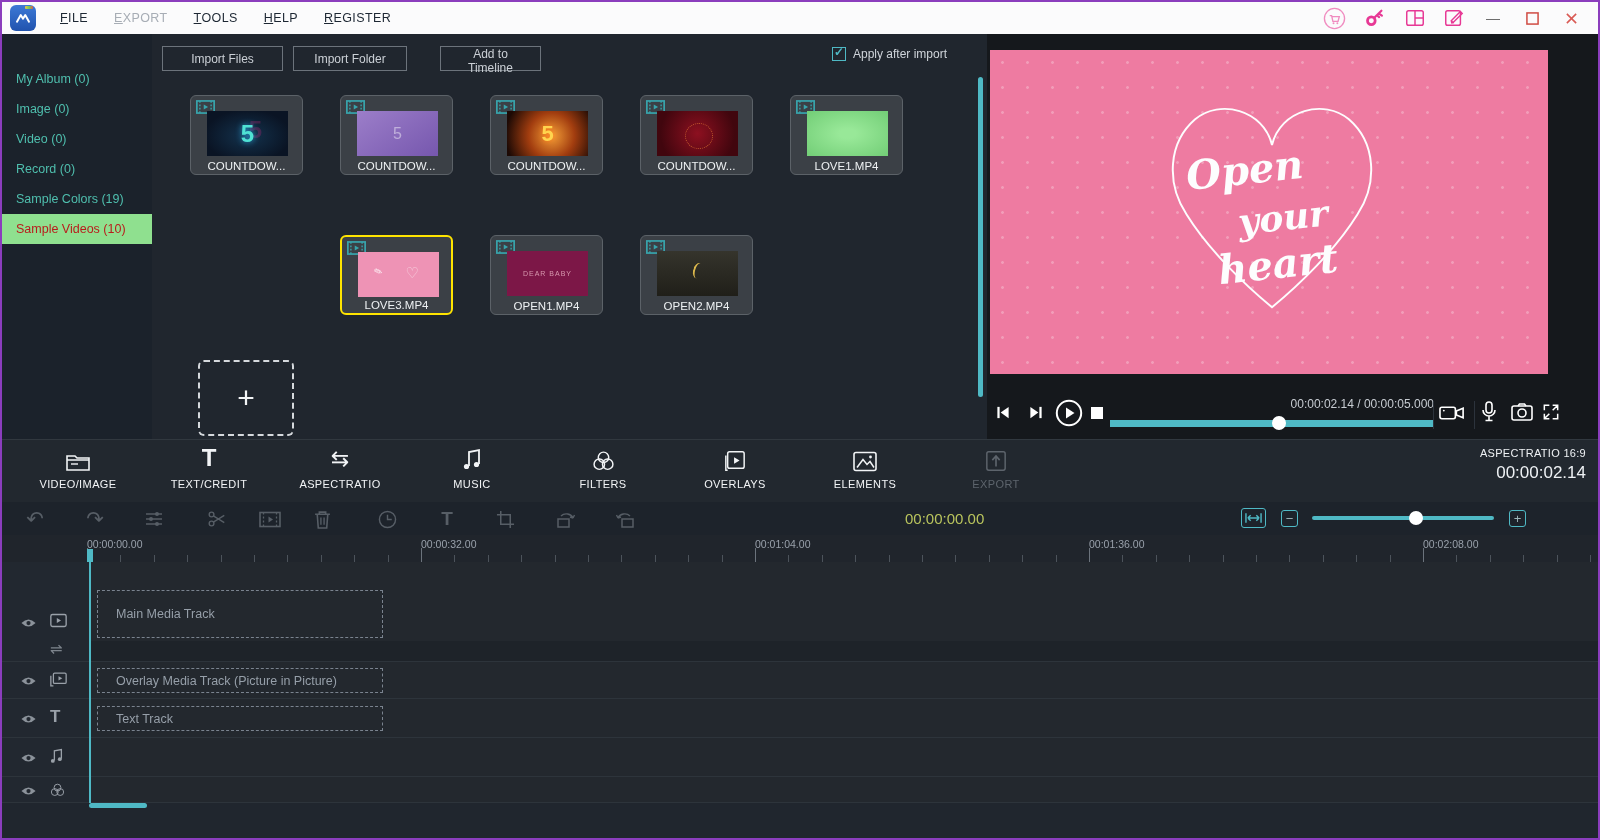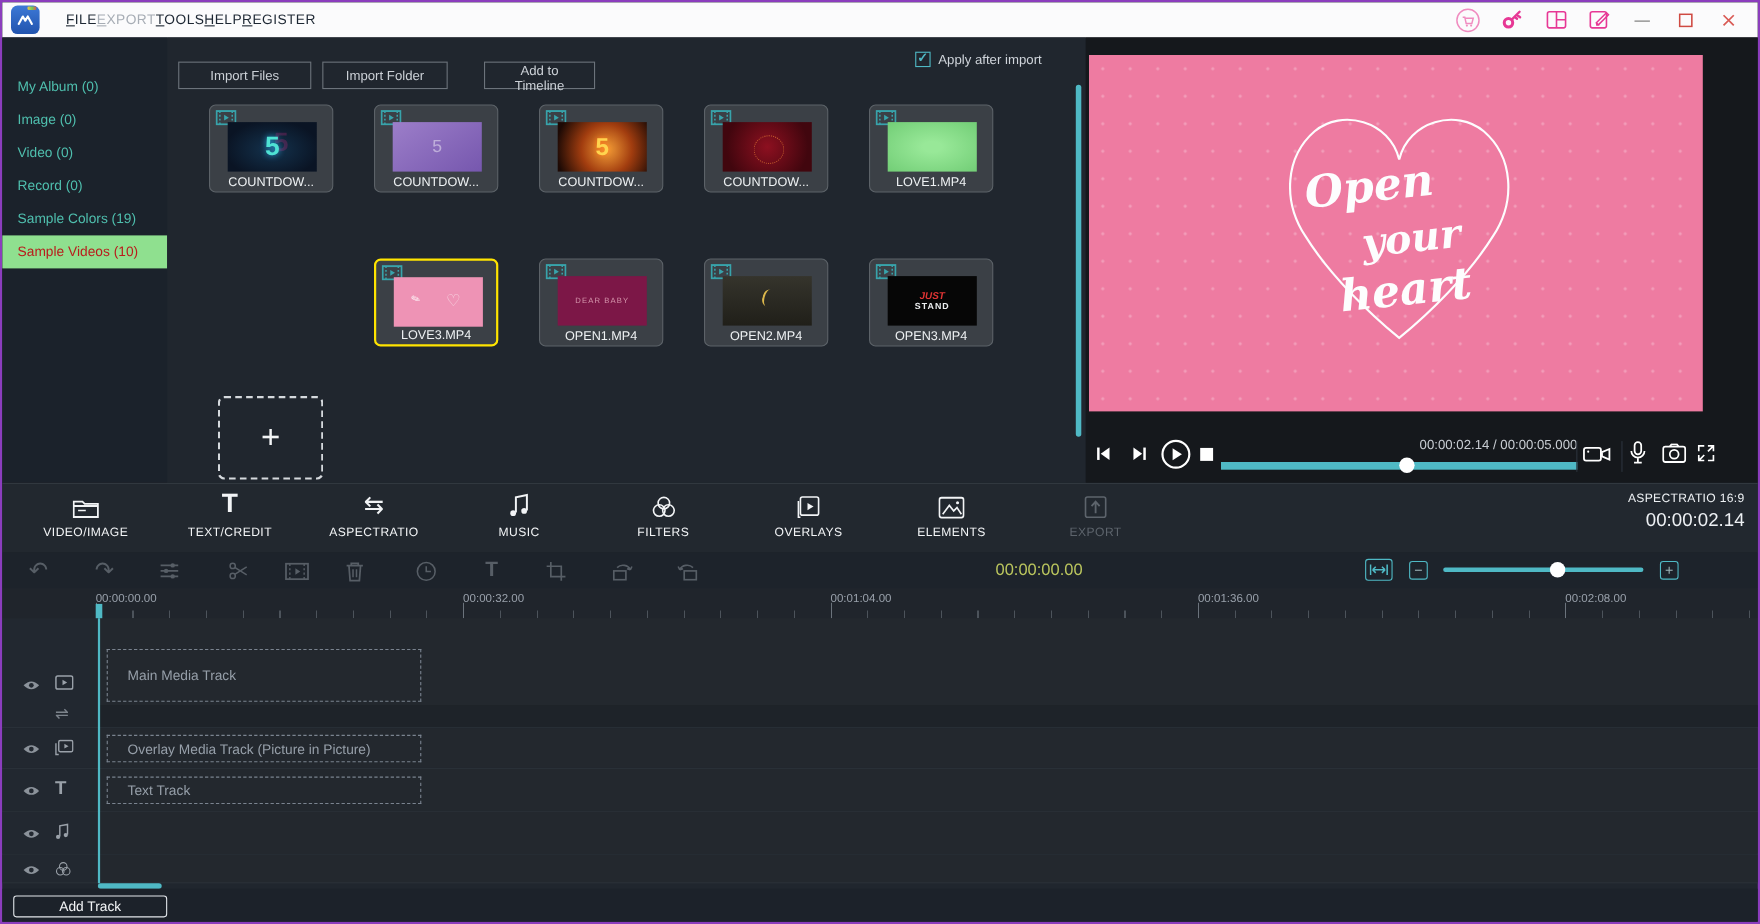--- a/index.html
+++ b/index.html
@@ -4,39 +4,39 @@
 <style>
   * { margin:0; padding:0; box-sizing:border-box; }
   html,body { background:#0c0c10; }
   body { font-family:"Liberation Sans", sans-serif; }
   #app { position:relative; width:1600px; height:840px; background:#20262e; border:2px solid #8b3dbd; overflow:hidden; }
 
   
   #menubar { position:absolute; left:0; top:0; width:1596px; height:32px; background:#fbfbfc; display:flex; align-items:center; }
   .logo { position:relative; width:26px; height:26px; margin-left:8px; border-radius:6px; background:linear-gradient(180deg,#3d79d6,#2153ae); display:flex; align-items:center; justify-content:center; }
   .logo .rb { position:absolute; right:3px; top:1px; width:8px; height:3px; border-radius:1px; background:linear-gradient(90deg,#f6c445,#6fcf57,#e2574b); }
-  .menu { display:flex; margin-left:24px; }
+  .menu { display:flex; gap:26px; margin-left:24px; }
   .menu-item { font-size:12.5px; letter-spacing:.4px; color:#1d2733; cursor:default; display:inline-block; }
   .menu-item::first-letter { text-decoration:underline; }
   .menu-item.disabled { color:#a7adb5; }
   .mb-icons { margin-left:auto; display:flex; align-items:center; gap:17px; margin-right:16px; }
   .pic { color:#e73895; display:flex; }
   .pic.light { color:#f08cc0; }
   .wbtn { display:flex; align-items:center; justify-content:center; width:22px; height:20px; }
   .wbtn.minz { color:#6d6d6d; font-size:14px; }
   .wbtn svg { display:block; }
 
   
   #main { position:absolute; left:0; top:32px; width:1596px; height:405px; display:flex; }
   #sidebar { width:150px; height:100%; background:#1b222b; padding-top:30px; flex:none; }
   .side-item { height:30px; line-height:22px; padding:4px 0 4px 14px; font-size:12.5px; color:#4fbfae; }
   .side-item.sel { background:#8fe08f; color:#b91c1c; }
 
   #library { position:relative; width:835px; height:100%; background:#20262e; flex:none; }
-  .lib-btn { position:absolute; top:22px; height:25px; background:transparent; border:1px solid #6c737b; color:#cbd0d6; font-size:12px; font-family:inherit; padding:0 14px; }
+  .lib-btn { position:absolute; top:12px; height:25px; background:transparent; border:1px solid #6c737b; color:#cbd0d6; font-size:12px; font-family:inherit; padding:0 14px; }
   .chk-row { position:absolute; top:13px; right:40px; display:flex; align-items:center; gap:7px; }
   .chkbox { width:14px; height:14px; border:1.5px solid #4fb9c5; position:relative; background:#20262e; }
   .chkbox::after { content:"✓"; position:absolute; left:1px; top:-3px; color:#4fb9c5; font-size:12px; font-weight:bold; }
   .chk-label { font-size:12px; color:#cfd4da; }
 
   .card { position:absolute; width:113px; height:80px; background:#3b4046; border:1.5px solid #5c6268; border-radius:6px; }
   .card.sel { border:2.5px solid #ffe400; }
   .film { position:absolute; left:5px; top:4px; color:#38a3ab; }
   .thumb { position:absolute; left:16px; top:15px; width:81px; height:45px; overflow:hidden; display:flex; flex-direction:column; align-items:center; justify-content:center; }
   .cname { position:absolute; left:0; right:0; bottom:2px; text-align:center; font-size:11.5px; color:#eef1f3; }
@@ -309,35 +309,20 @@
             <svg width="19" height="14" viewBox="0 0 22 16">
               <rect x="1" y="1" width="20" height="14" fill="none" stroke="currentColor" stroke-width="2"></rect>
               <line x1="4.5" y1="1" x2="4.5" y2="15" stroke="currentColor" stroke-width="1.6" stroke-dasharray="2 2"></line>
               <line x1="17.5" y1="1" x2="17.5" y2="15" stroke="currentColor" stroke-width="1.6" stroke-dasharray="2 2"></line>
               <path d="M9 5 l5 3 -5 3 Z" fill="currentColor"></path>
             </svg>
           </span>
         <div class="thumb th-op2"></div>
         <div class="cname">OPEN2.MP4</div>
       </div>
-      <div class="card" style="left:638px; top:201px;">
-        <span class="film">
-            <svg width="19" height="14" viewBox="0 0 22 16">
-              <rect x="1" y="1" width="20" height="14" fill="none" stroke="currentColor" stroke-width="2"></rect>
-              <line x1="4.5" y1="1" x2="4.5" y2="15" stroke="currentColor" stroke-width="1.6" stroke-dasharray="2 2"></line>
-              <line x1="17.5" y1="1" x2="17.5" y2="15" stroke="currentColor" stroke-width="1.6" stroke-dasharray="2 2"></line>
-              <path d="M9 5 l5 3 -5 3 Z" fill="currentColor"></path>
-            </svg>
-          </span>
-        <div class="thumb th-op3">
-            <span class="t1">JUST</span>
-            <span class="t2">STAND</span>
-          </div>
-        <div class="cname">OPEN3.MP4</div>
-      </div>
 
       <div class="add-card">+</div>
       <div class="vscroll"></div>
     </div>
 
     <div id="preview">
       <div class="video">
         <svg class="heart-svg" width="244" height="242" viewBox="0 0 200 195">
           <path d="M100 45 C 93 16 57 7 37 24 C 15 43 13 76 30 102 C 48 131 78 160 100 178 C 122 160 152 131 170 102 C 187 76 185 43 163 24 C 143 7 107 16 100 45 Z" fill="none" stroke="#fdfdfe" stroke-width="1.6"></path>
         </svg>
@@ -662,17 +647,14 @@
           </span>
       </div>
       <div class="lane"></div>
     </div>
     <div class="hscroll"></div>
   </div>
 
   <div id="playhead-flag"></div>
   <div id="playhead-line"></div>
 
-  <div id="bottombar">
-    <button class="add-track">Add Track</button>
-  </div>
 
 </div>
 
 </body></html>

